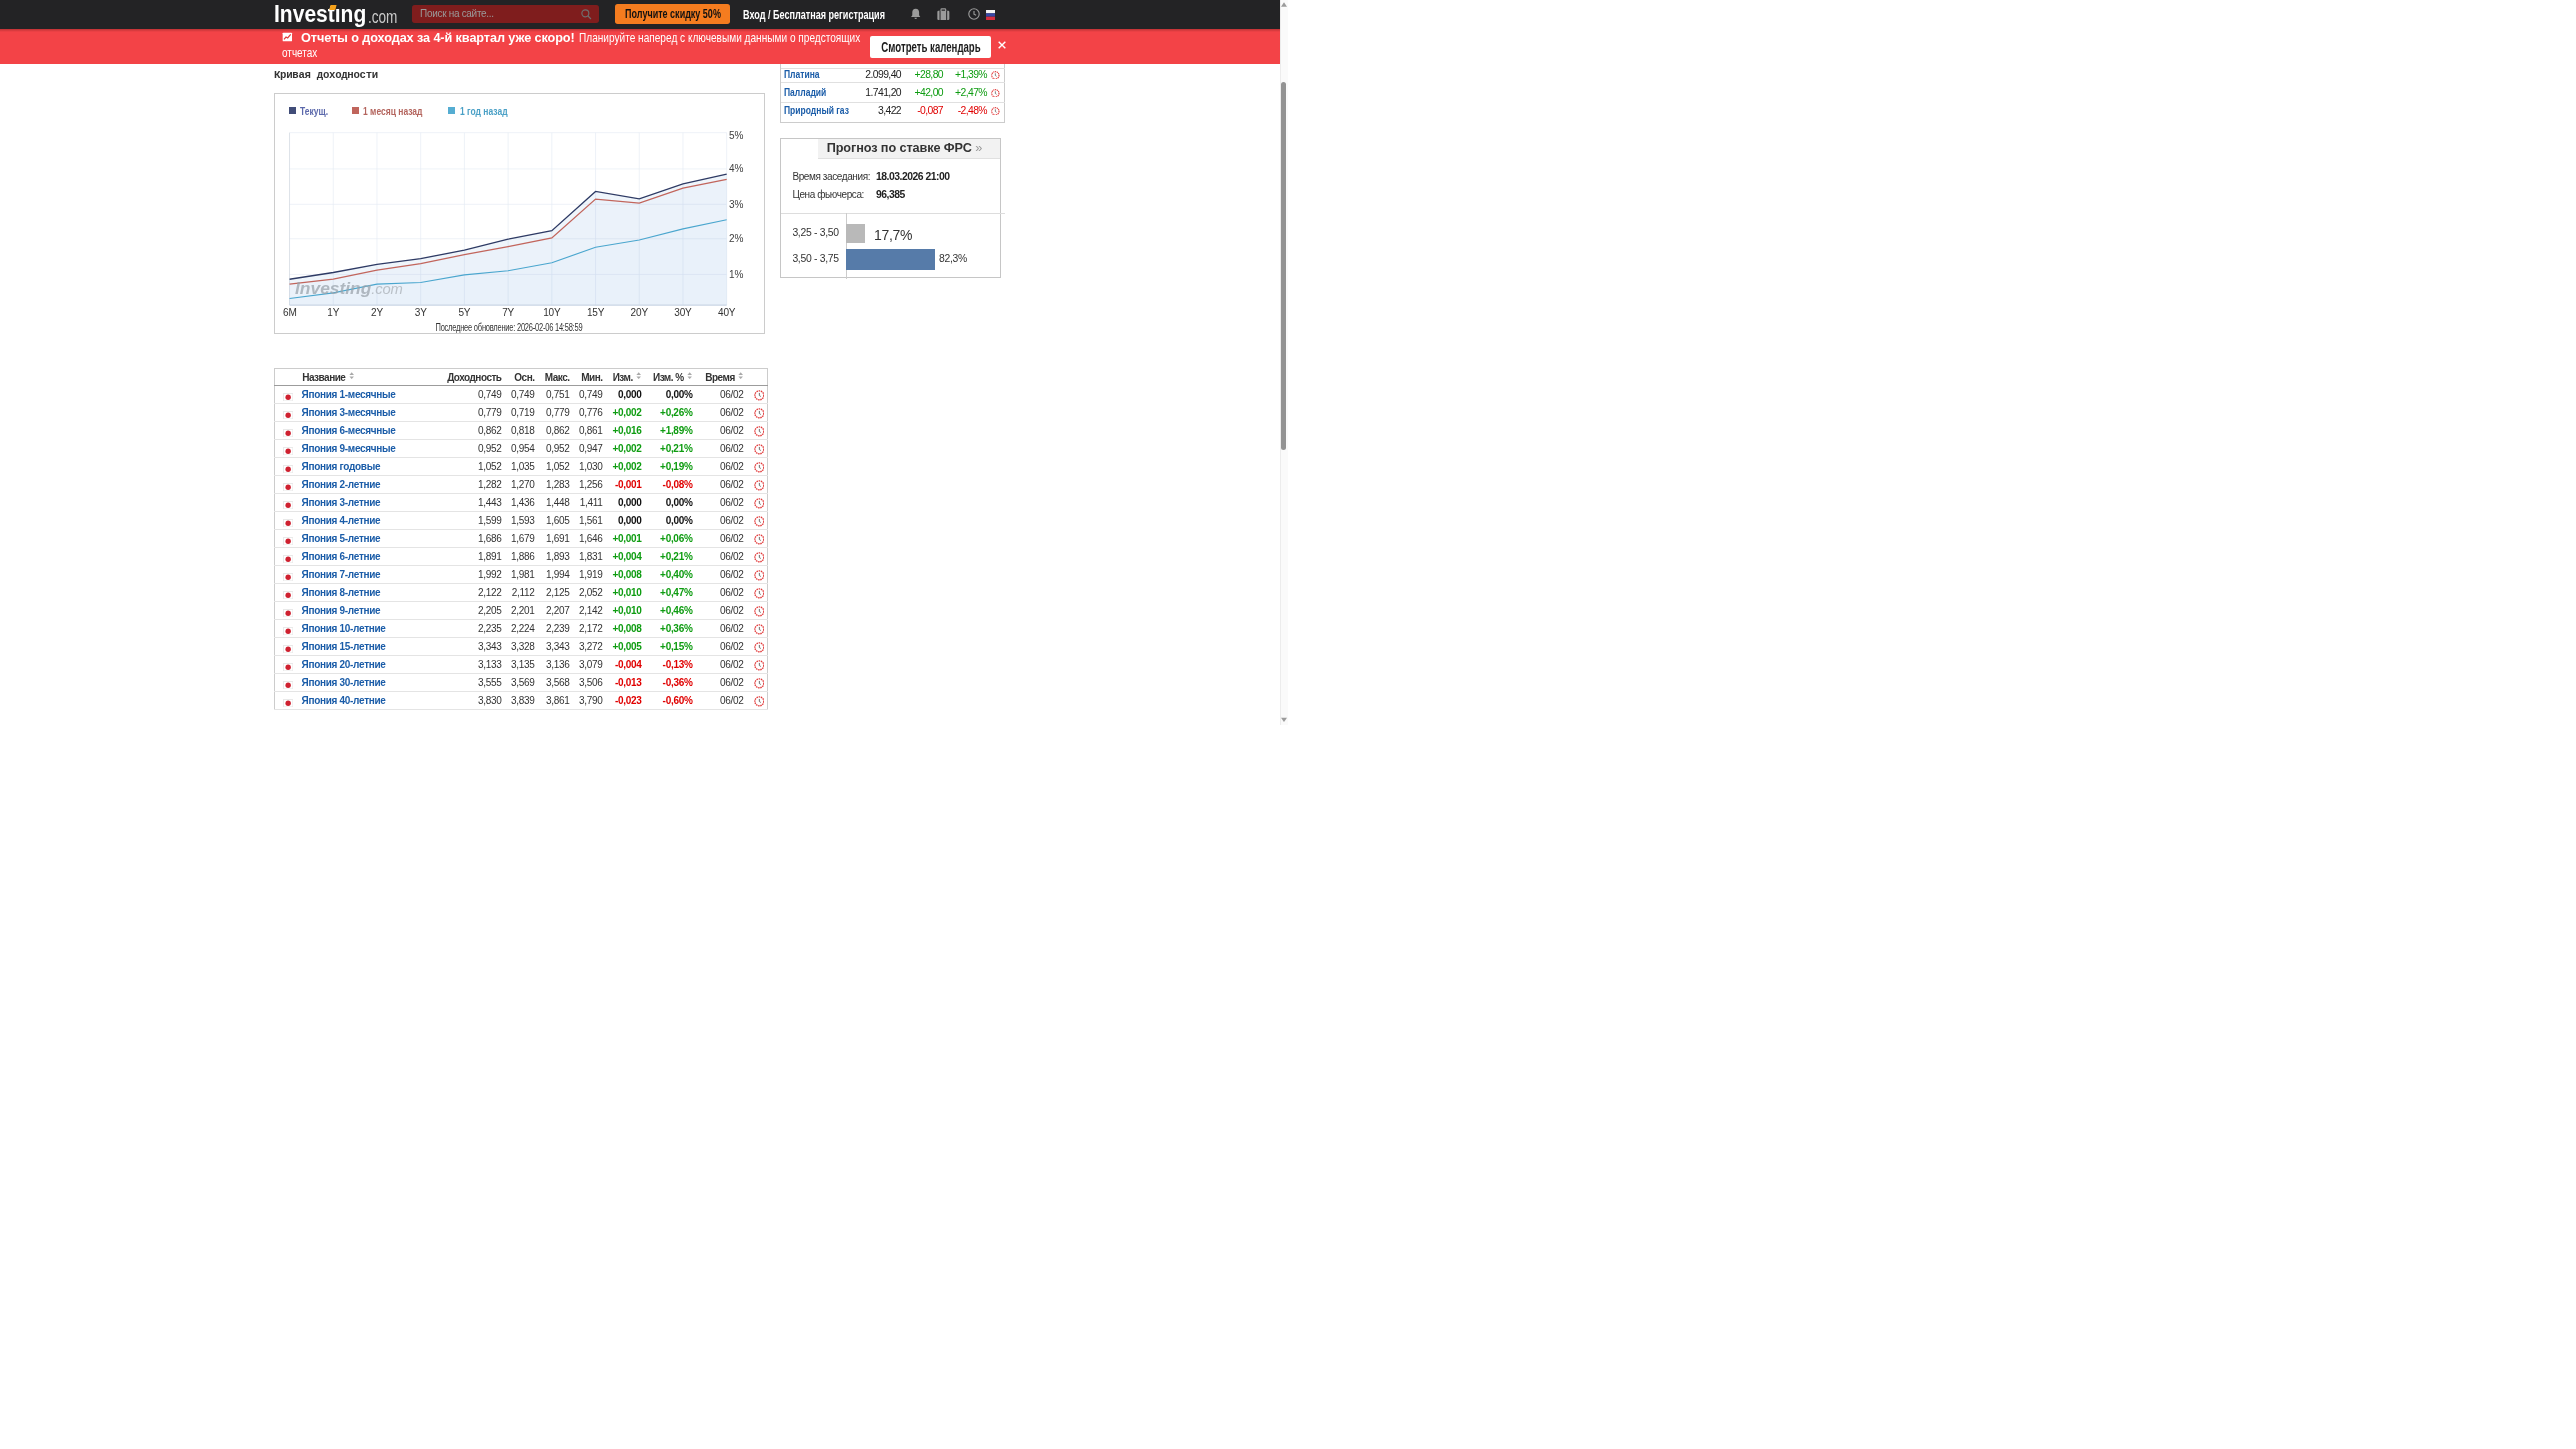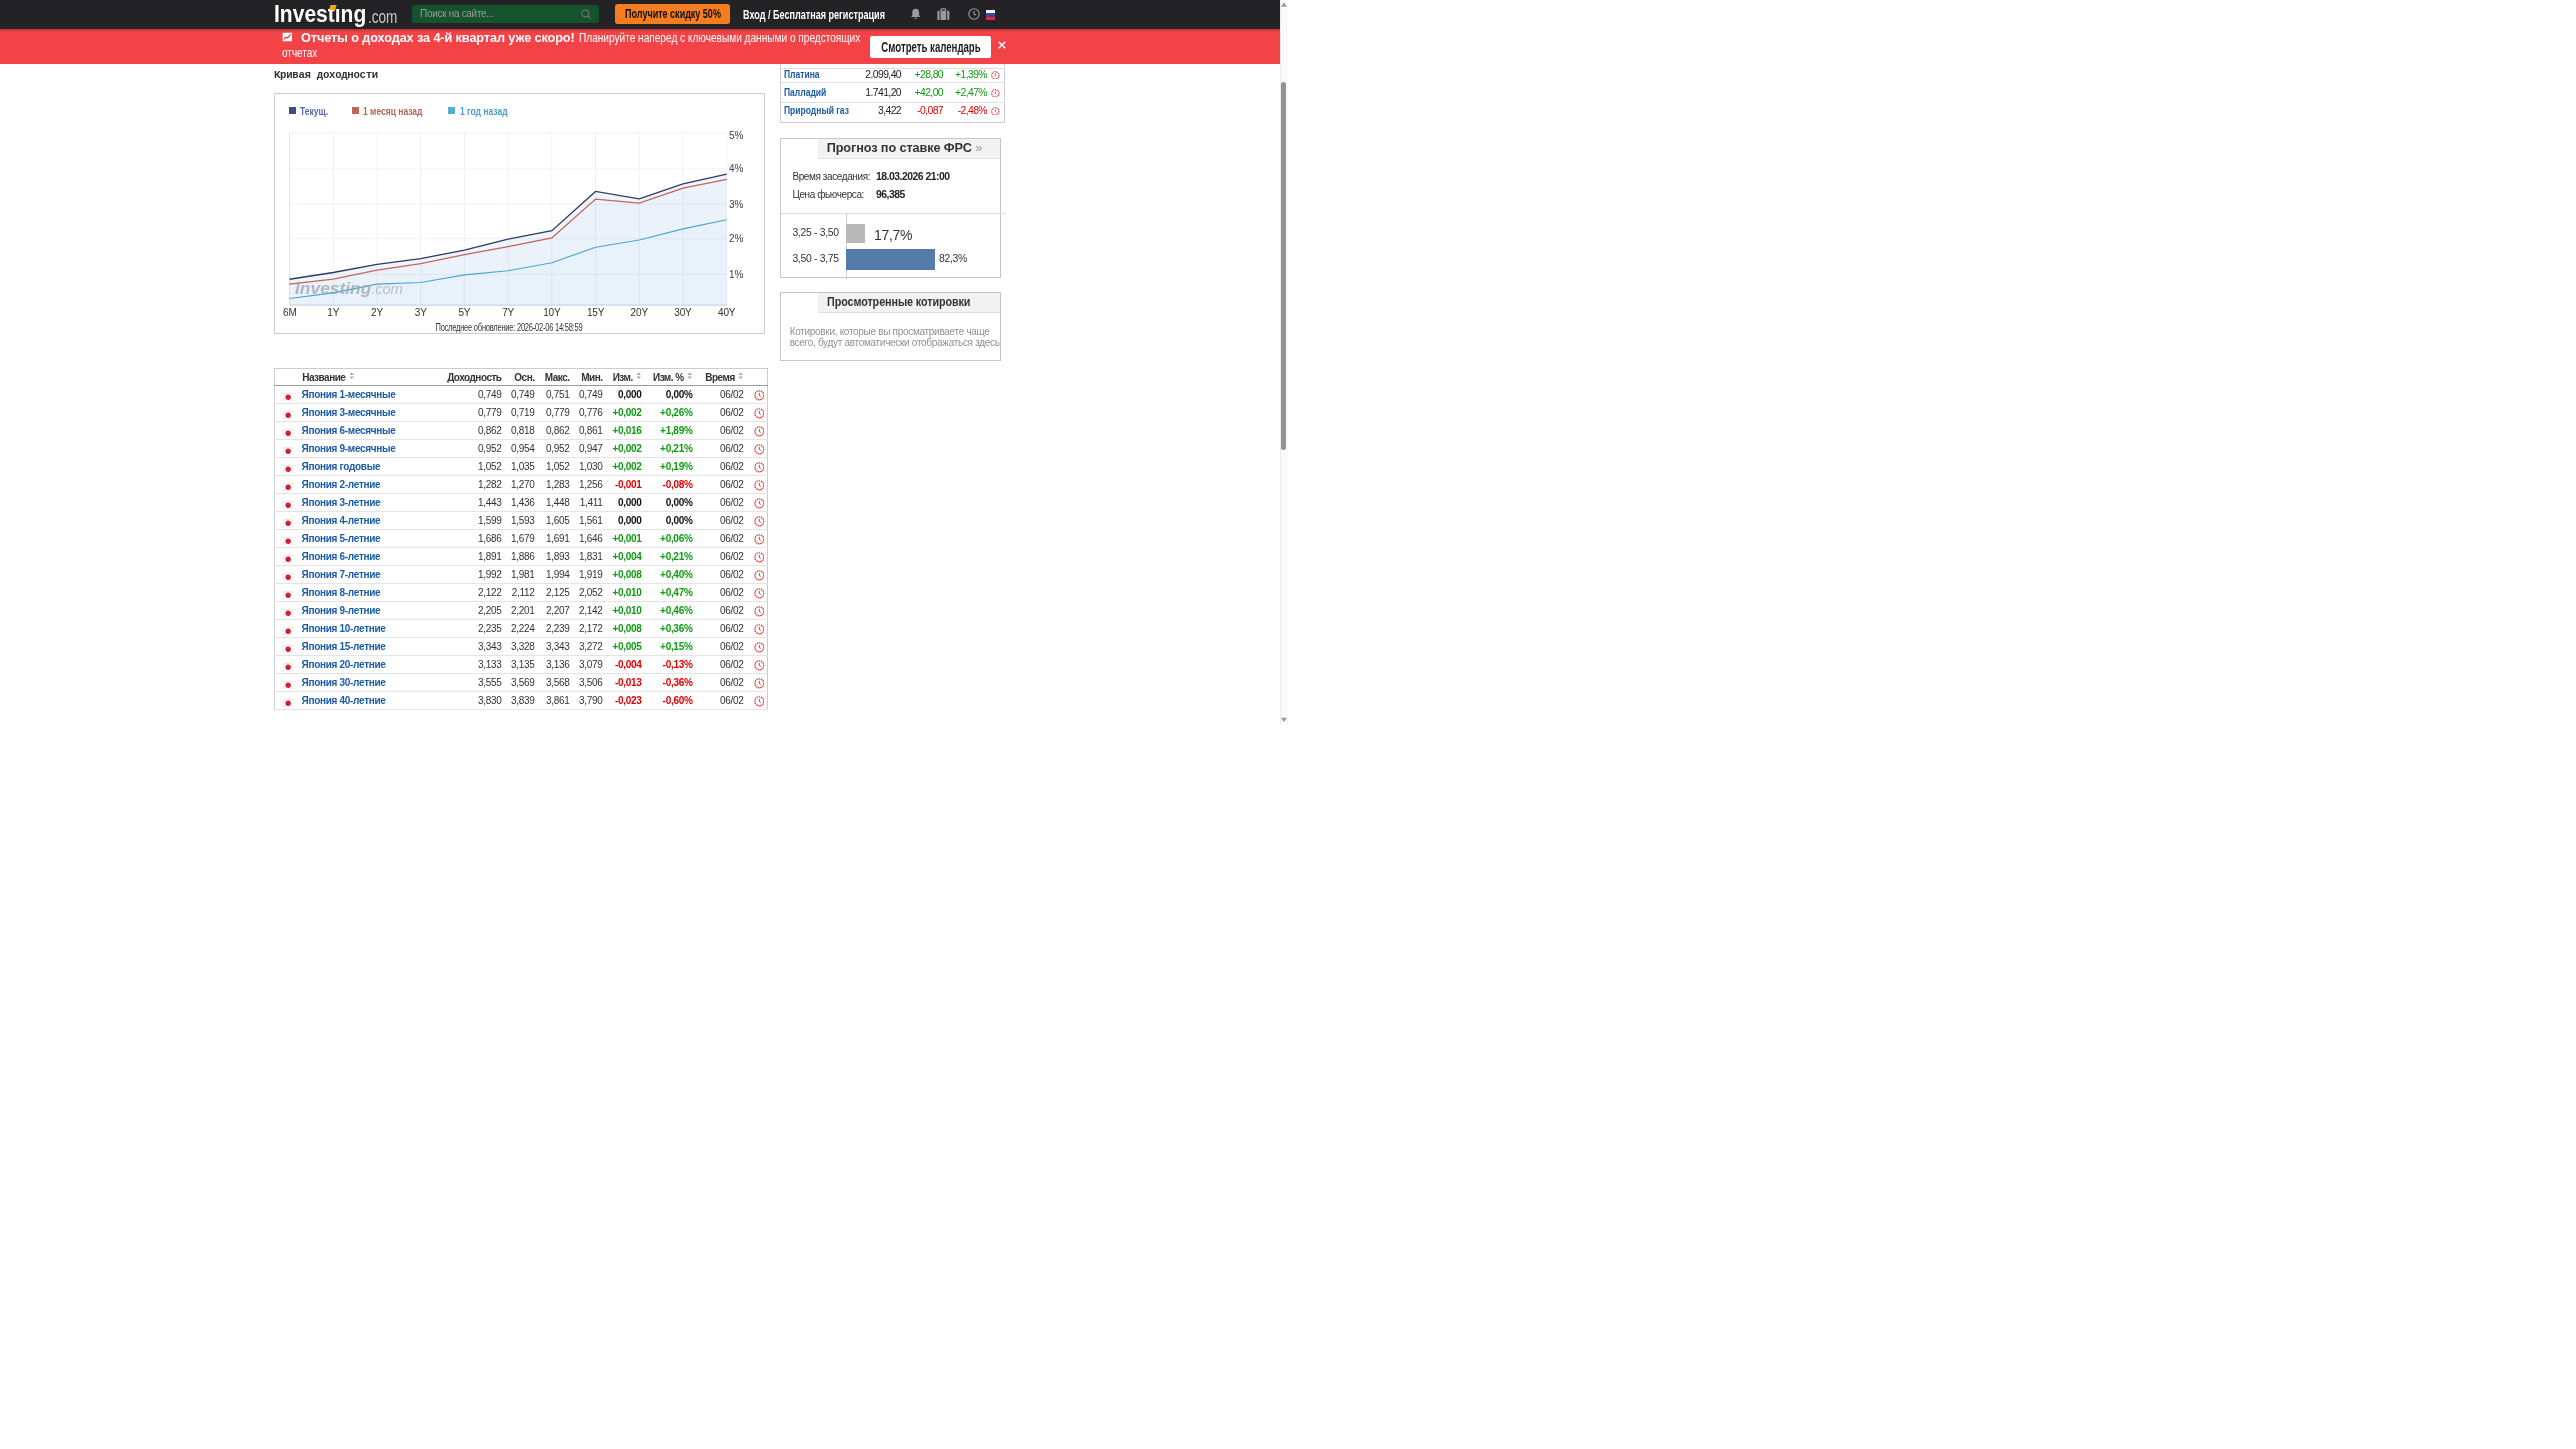--- a/index.html
+++ b/index.html
@@ -11,21 +11,21 @@
 #page { position:relative; width:1288px; height:725px; }
 .abs { position:absolute; }
 
 
 #topbar { position:absolute; left:0; top:0; width:1288px; height:29px; background:#232325; }
 #logo { position:absolute; left:274px; top:0.3px; color:#fff; font-weight:bold; font-size:24px; letter-spacing:0; }
 #logo .inv { display:inline-block; transform:scaleX(0.876); transform-origin:0 50%; }
 #logocom { position:absolute; left:368px; top:6.4px; color:#c9c9c9; font-size:19px; letter-spacing:0; }
 #logocom .c { display:inline-block; transform:scaleX(0.715); transform-origin:0 50%; }
 #idot { position:absolute; left:330px; top:4.8px; width:5.5px; height:4.6px; background:#f7a21a; transform:skewX(-14deg); }
-#search { position:absolute; left:412px; top:5.2px; width:187px; height:17.7px; background:#14532d; border-radius:2.7px; }
+#search { position:absolute; left:412px; top:5.2px; width:187px; height:17.7px; background:#7f1d1d; border-radius:2.7px; }
 #search .ph { position:absolute; left:8px; top:3px; font-size:10px; color:#9a9a9a; }
 #search svg { position:absolute; right:6px; top:2.7px; }
 #cta { position:absolute; left:615px; top:4.2px; width:115px; height:20px; background:#f57c1f; border-radius:2.7px; color:#111; font-size:13px; font-weight:bold; text-align:center; line-height:20px; letter-spacing:0; }
 #signin { position:absolute; left:743px; top:6.7px; color:#fff; font-size:13.4px; font-weight:bold; letter-spacing:0; }
 .hicon { position:absolute; top:8px; }
 
 
 #banner { position:absolute; left:0; top:29px; width:1288px; height:35px; background:#f34347; }
 #banner::before { content:""; position:absolute; left:0; top:0; width:100%; height:3.4px; background:linear-gradient(rgba(30,0,0,0.25), rgba(30,0,0,0)); }
 #banner .bl1 { position:absolute; left:301px; top:1.4px; color:#fff; font-size:12.7px; letter-spacing:0; white-space:nowrap; }
@@ -641,24 +641,20 @@
     <div style="position:absolute; left:0; top:74px; width:224px; border-top:0.7px solid #ddd"></div>
     <div style="position:absolute; left:65px; top:74px; height:66px; border-left:0.7px solid #ccc"></div>
     <div style="position:absolute; left:11.4px; top:88px; font-size:10.4px; color:#333">3,25 - 3,50</div>
     <div style="position:absolute; left:65px; top:85px; width:19px; height:19px; background:#b9b9b9"></div>
     <div style="position:absolute; left:93px; top:88px; font-size:14px; color:#333">17,7%</div>
     <div style="position:absolute; left:11.4px; top:114px; font-size:10.4px; color:#333">3,50 - 3,75</div>
     <div style="position:absolute; left:65px; top:110px; width:89px; height:20.5px; background:#567ba9"></div>
     <div style="position:absolute; left:158px; top:114px; font-size:10.4px; color:#333">82,3%</div>
   </div>
 
-  <div class="panel" id="viewed" style="top:292px; height:69px">
-    <div class="phead"><span class="cx" style="transform:scaleX(0.85)">Просмотренные котировки</span></div>
-    <div style="position:absolute; left:8.7px; top:33px; width:213px; font-size:10px; color:#919191; line-height:11px">Котировки, которые вы просматриваете чаще всего, будут автоматически отображаться здесь</div>
-  </div>
 
   <div id="sbar"></div>
   <div id="sthumb"></div>
   <svg class="abs" style="left:1281px; top:2px" width="6" height="5.4" viewBox="0 0 9 8">
       <path d="M4.5 0.5 L9 7 L0 7 Z" fill="#9b9b9b"></path>
     </svg>
   <svg class="abs" style="left:1281px; top:717px" width="6" height="5.4" viewBox="0 0 9 8">
       <path d="M4.5 7.5 L9 1 L0 1 Z" fill="#9b9b9b"></path>
     </svg>
 

